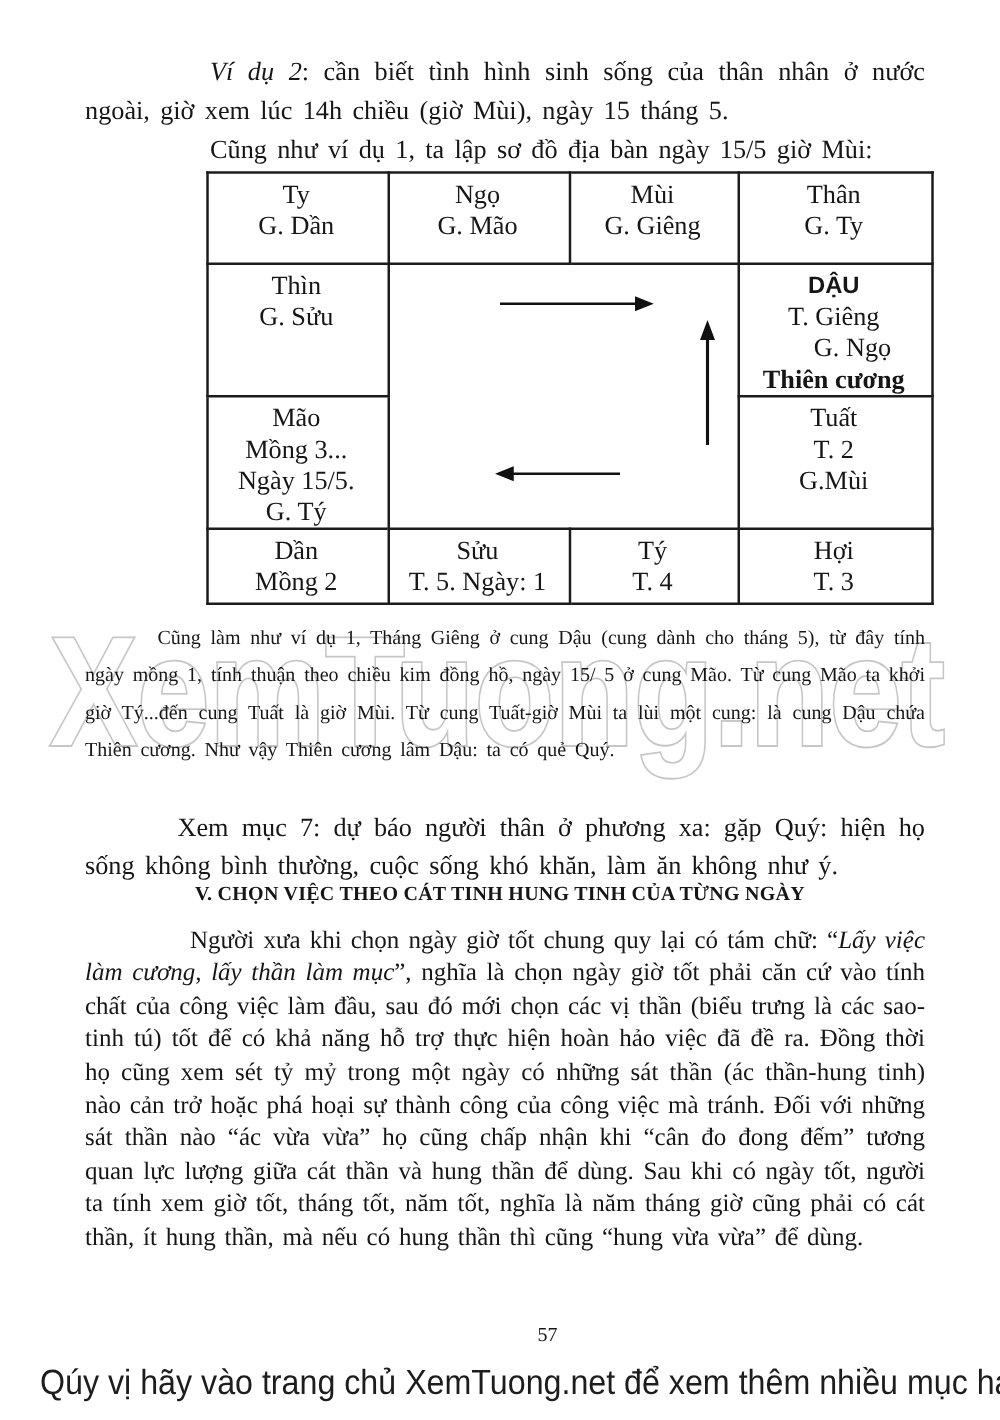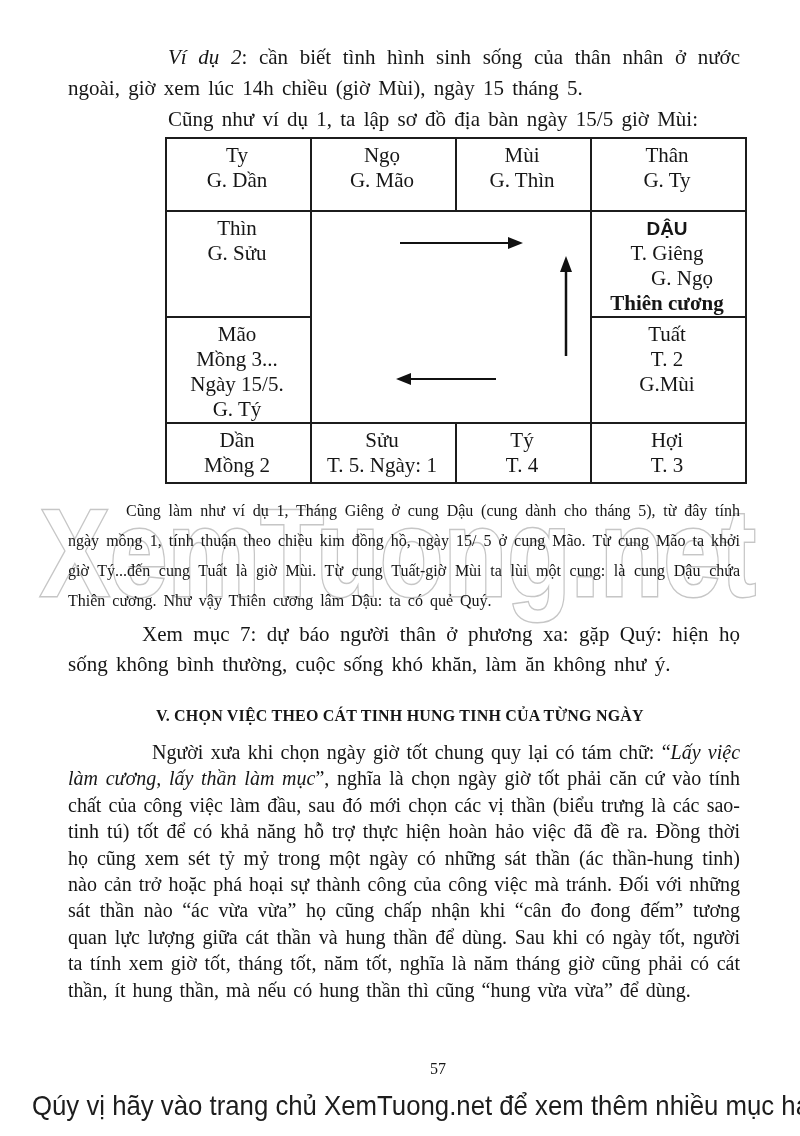--- a/index.html
+++ b/index.html
@@ -11,21 +11,21 @@
   
   .abs { position:absolute; }
   .intro { top:42px; left:68px; width:672px; font-size:21px; line-height:31px;
            text-align:justify; word-spacing:3px; z-index:2; }
   .intro p { margin:0; }
   .indent-big { text-indent:100px; }
   .ital { font-style:italic;margin-top:28px; }
 
   .para { left:68px; width:672px; text-align:justify; z-index:2; margin:0; }
   .para2 { top:496px; font-size:16px; line-height:30px; word-spacing:3px; text-indent:58px; }
-  .para3 { top:619px; font-size:21px; line-height:30px; word-spacing:3px; text-indent:74px; }
+  .para3 { top:647px; font-size:21px; line-height:30px; word-spacing:3px; text-indent:74px; }
   .para4 { top:739px; font-size:20px; line-height:26.4px; word-spacing:2px; text-indent:84px; }
 
   .heading { top:707px; left:68px; width:672px; padding-left:88px; box-sizing:border-box;
              font-size:16px; font-weight:bold; letter-spacing:0.2px; white-space:nowrap; z-index:2; margin:0; }
 
   .pageno { top:1060px; left:430px; font-size:16px; z-index:2; }
 
   .footer { top:1090px; left:0; width:800px; text-align:center; z-index:2;
             font-family:"Liberation Sans", sans-serif; font-size:28px; color:#1d1d1d;
             white-space:nowrap; transform:scaleX(0.92); transform-origin:center; }
@@ -73,21 +73,21 @@
       <td>
         <div class="cline">Ty</div>
         <div class="cline">G. Dần</div>
       </td>
       <td>
         <div class="cline">Ngọ</div>
         <div class="cline">G. Mão</div>
       </td>
       <td>
         <div class="cline">Mùi</div>
-        <div class="cline">G. Thìn</div>
+        <div class="cline">G. Giêng</div>
       </td>
       <td>
         <div class="cline">Thân</div>
         <div class="cline">G. Ty</div>
       </td>
     </tr>
     <tr style="height:100px">
       <td>
         <div class="cline">Thìn</div>
         <div class="cline">G. Sửu</div>

